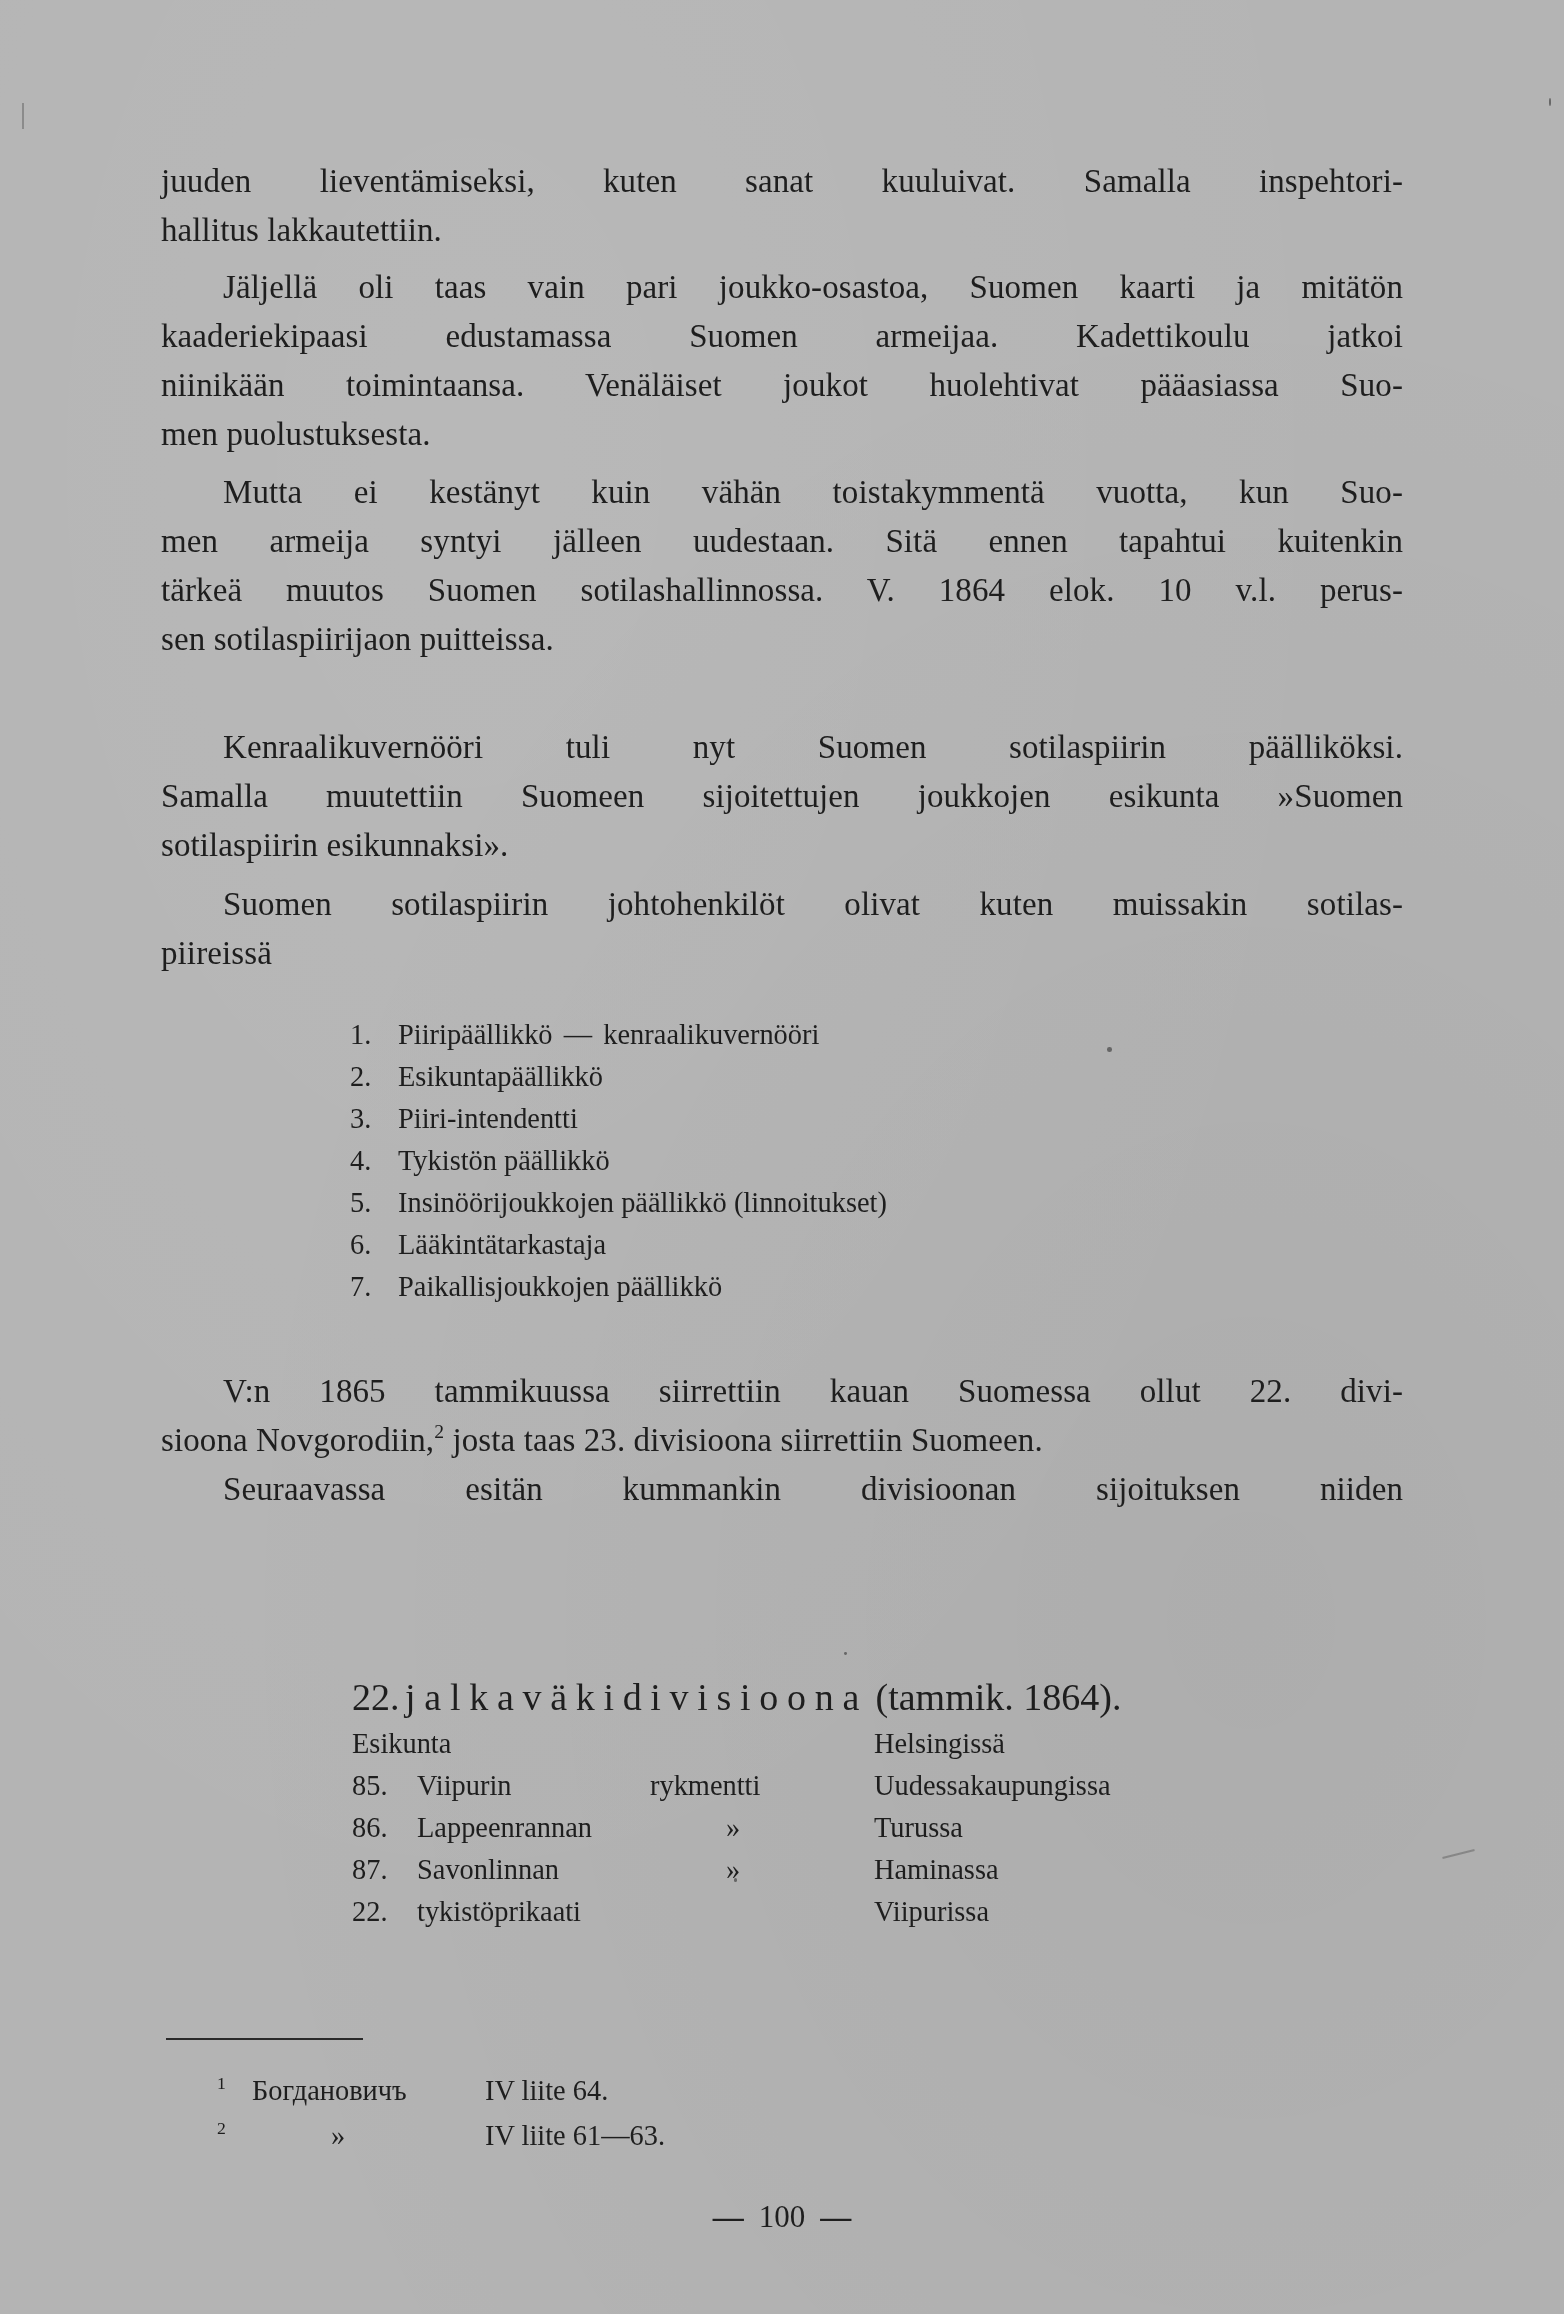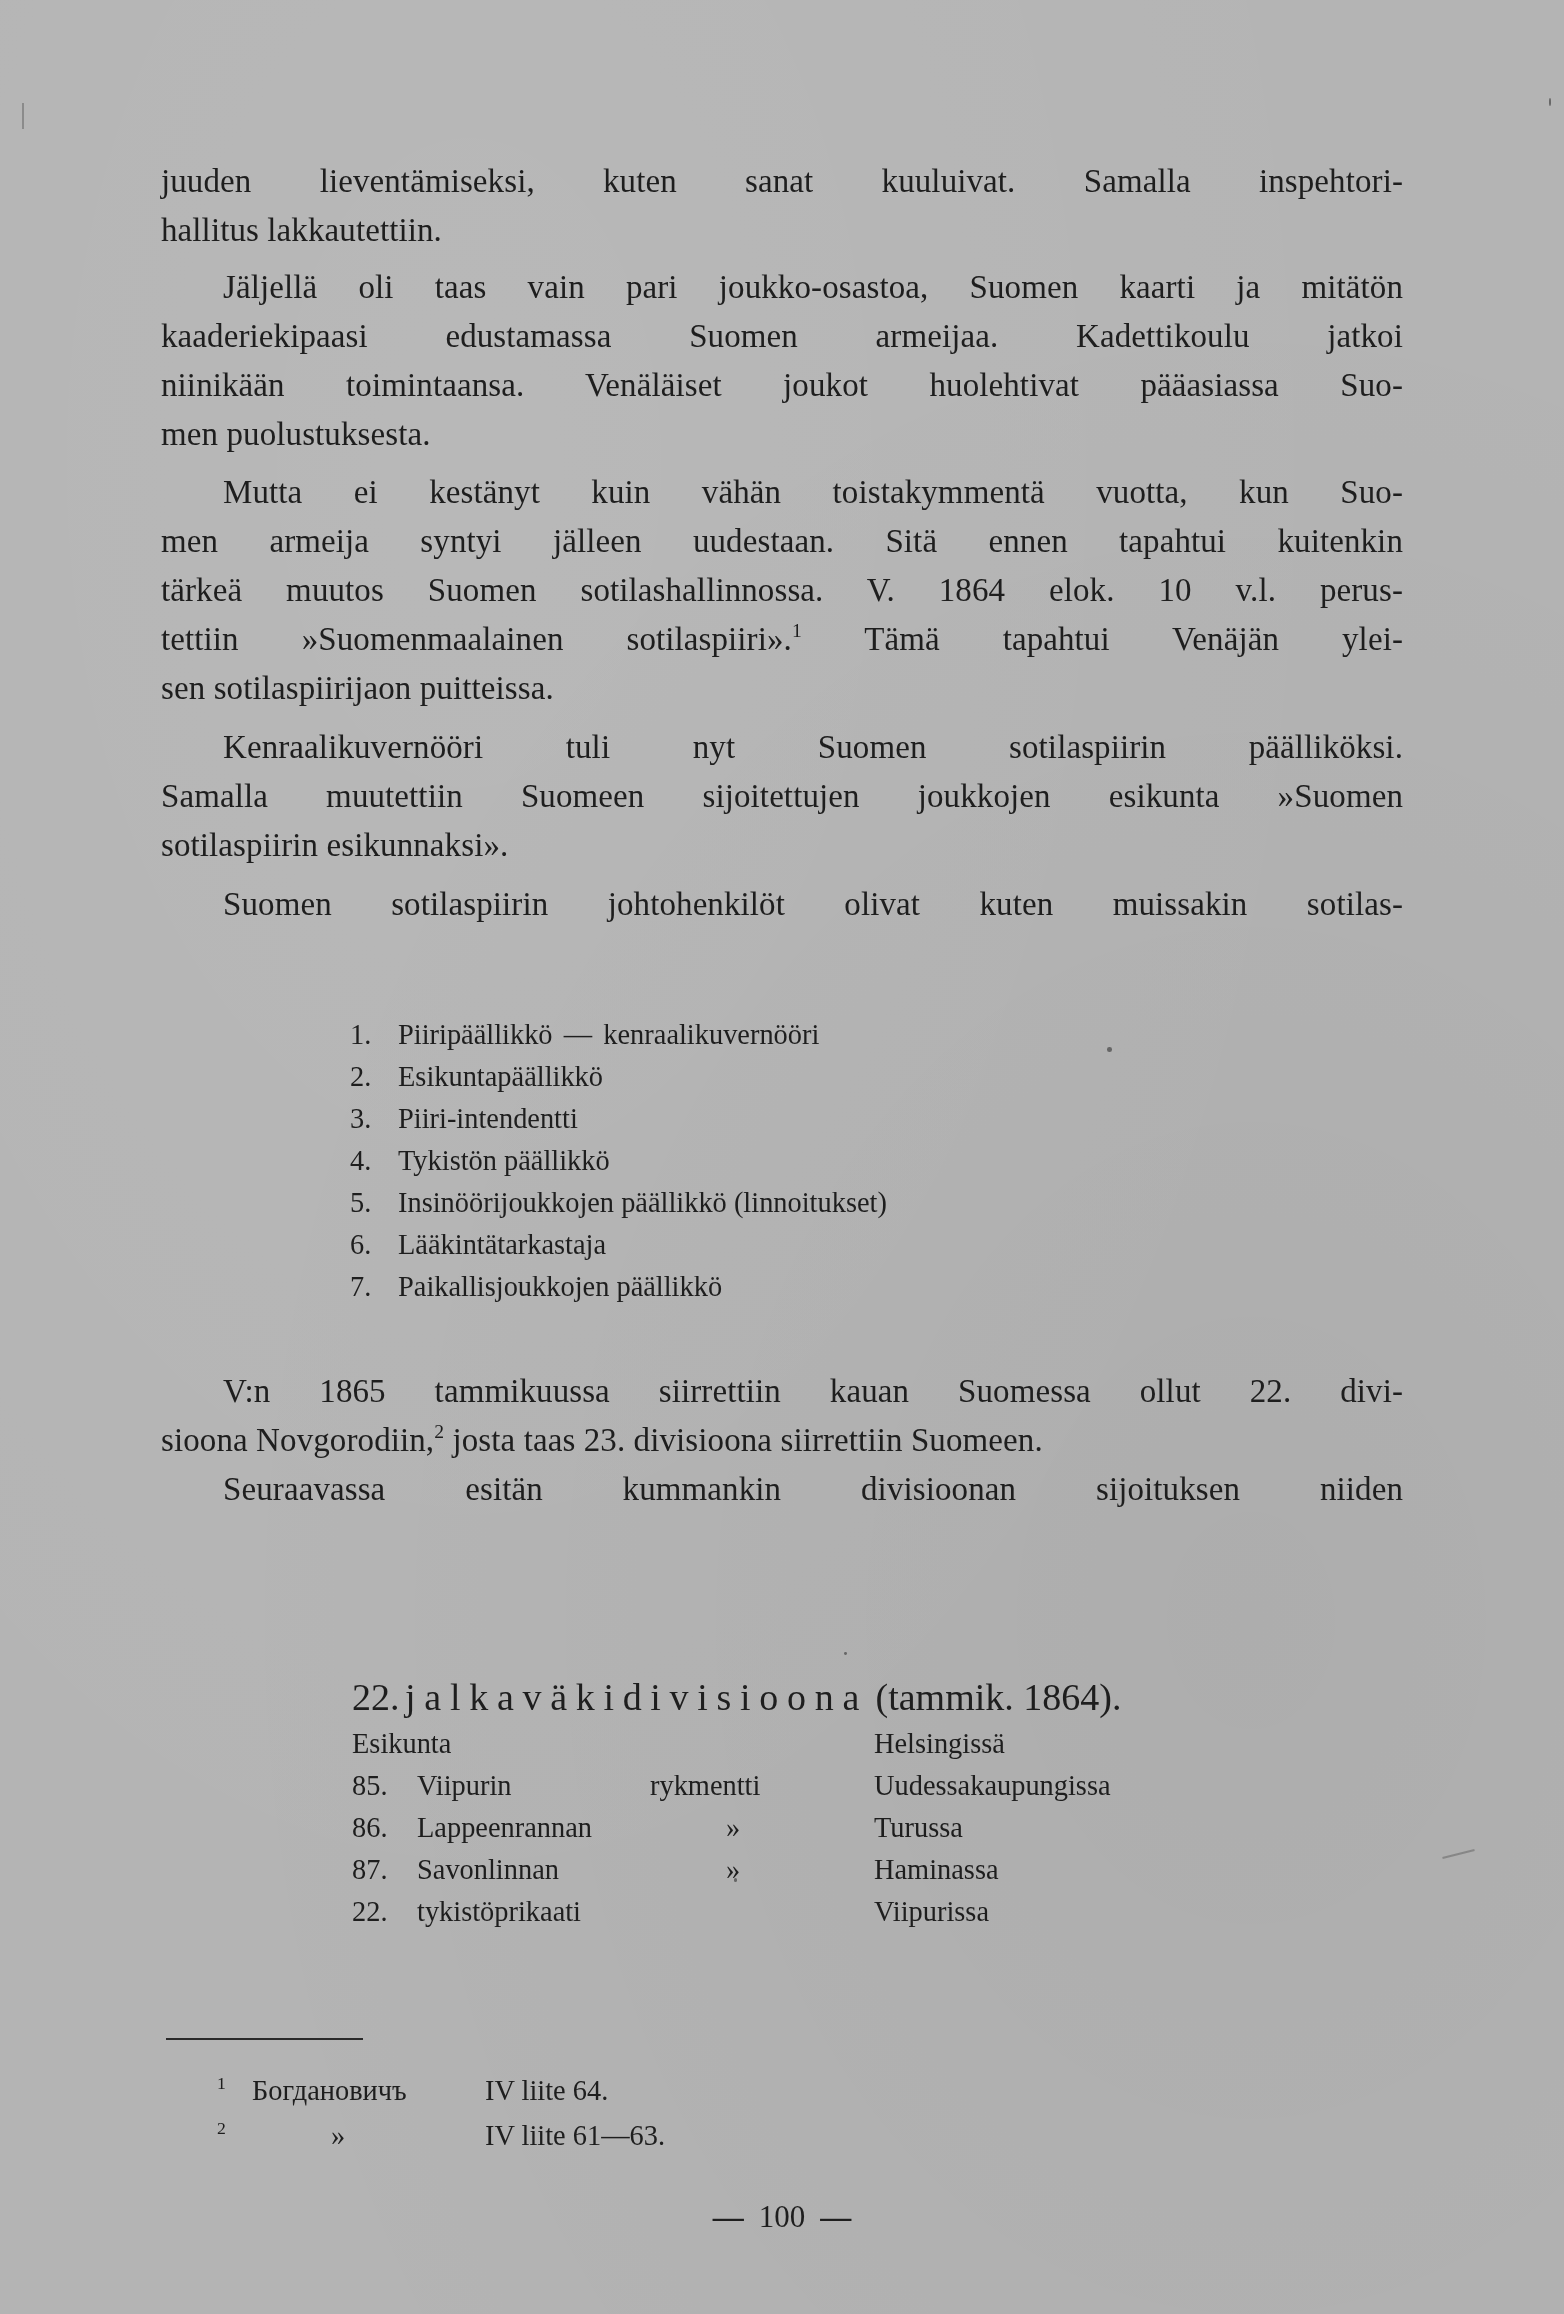--- a/index.html
+++ b/index.html
@@ -176,32 +176,32 @@
   <span class="line indent">Jäljellä oli taas vain pari joukko-osastoa, Suomen kaarti ja mitätön</span>
   <span class="line">kaaderiekipaasi edustamassa Suomen armeijaa. Kadettikoulu jatkoi</span>
   <span class="line">niinikään toimintaansa. Venäläiset joukot huolehtivat pääasiassa Suo-</span>
   <span class="line last">men puolustuksesta.</span>
 </div>
 
 <div class="para" style="top:468px;">
   <span class="line indent">Mutta ei kestänyt kuin vähän toistakymmentä vuotta, kun Suo-</span>
   <span class="line">men armeija syntyi jälleen uudestaan. Sitä ennen tapahtui kuitenkin</span>
   <span class="line">tärkeä muutos Suomen sotilashallinnossa. V. 1864 elok. 10 v.l. perus-</span>
-  <span class="line"><span>tettiin »Suomenmaalainen sotilaspiiri».</span><sup class="fn">1</sup><span> Tämä tapahtui Venäjän ylei-</span></span>
   <span class="line last">sen sotilaspiirijaon puitteissa.</span>
 </div>
 
 <div class="para" style="top:723px;">
   <span class="line indent">Kenraalikuvernööri tuli nyt Suomen sotilaspiirin päälliköksi.</span>
   <span class="line">Samalla muutettiin Suomeen sijoitettujen joukkojen esikunta »Suomen</span>
   <span class="line last">sotilaspiirin esikunnaksi».</span>
 </div>
 
 <div class="para" style="top:880px;">
   <span class="line indent">Suomen sotilaspiirin johtohenkilöt olivat kuten muissakin sotilas-</span>
+  <span class="line last">piireissä</span>
 </div>
 
 <ul class="officers">
   <li><span class="num">1.</span><span>Piiripäällikkö</span><span class="sep">—</span><span>kenraalikuvernööri</span></li>
   <li><span class="num">2.</span><span>Esikuntapäällikkö</span></li>
   <li><span class="num">3.</span><span>Piiri-intendentti</span></li>
   <li><span class="num">4.</span><span>Tykistön päällikkö</span></li>
   <li><span class="num">5.</span><span>Insinöörijoukkojen päällikkö (linnoitukset)</span></li>
   <li><span class="num">6.</span><span>Lääkintätarkastaja</span></li>
   <li><span class="num">7.</span><span>Paikallisjoukkojen päällikkö</span></li>

